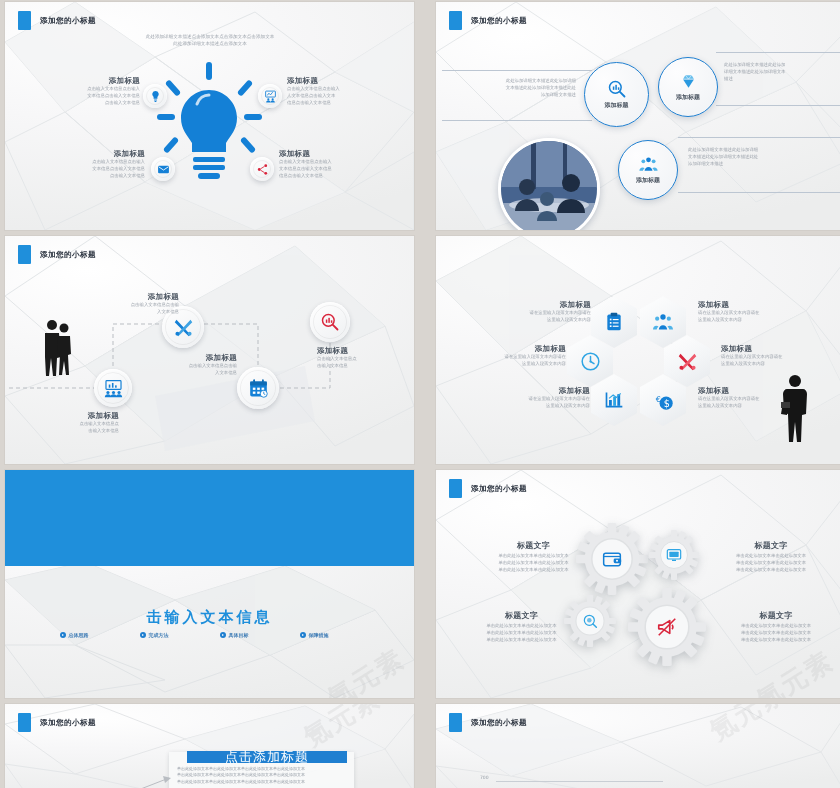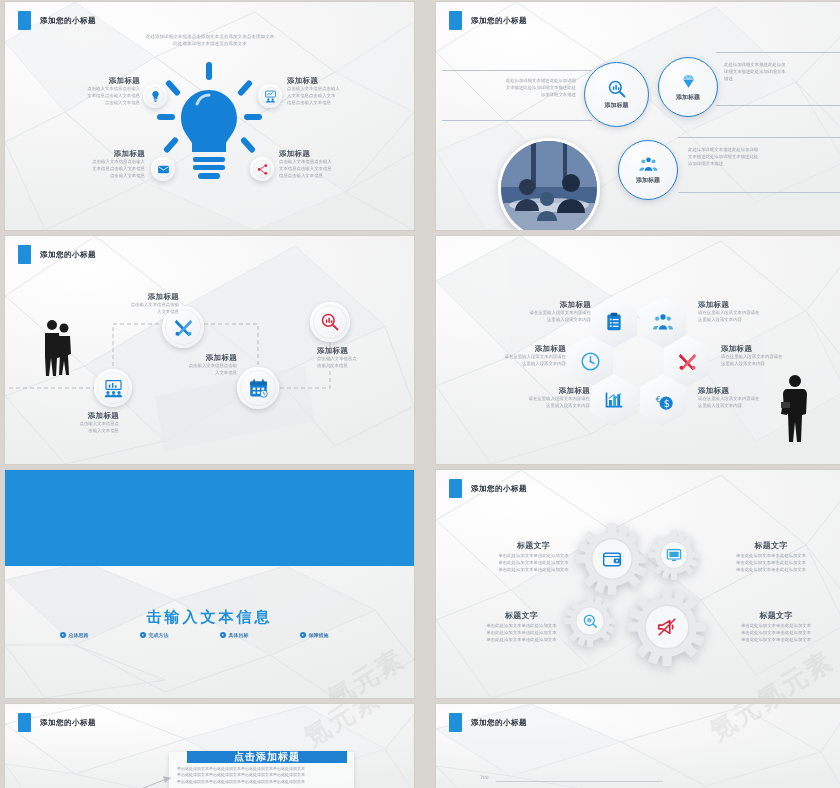--- a/index.html
+++ b/index.html
@@ -77,21 +77,21 @@
   .chlist{position:absolute;left:0;right:0;top:162px;display:flex;
     flex-wrap:wrap;justify-content:center;gap:4px 20px;}
   .chitem{display:flex;align-items:center;gap:3px;width:60px;}
   .chitem .dot{width:6px;height:6px;border-radius:50%;background:#1f7fd0;
     display:flex;align-items:center;justify-content:center;}
   .chitem .dot:after{content:"";border-left:2px solid #fff;border-top:1.5px solid transparent;
     border-bottom:1.5px solid transparent;margin-left:1px;}
   .chitem .t{font-size:5px;color:#3d7bb5;font-weight:bold;white-space:nowrap;}
   
   .s7bar{position:absolute;background:#1f7fd0;display:flex;align-items:center;justify-content:center;}
-  .s7bar span{font-size:10px;color:#fff;font-weight:bold;letter-spacing:1px;}
+  .s7bar span{font-size:13px;color:#fff;font-weight:normal;letter-spacing:1px;}
   .s7card{position:absolute;background:rgba(248,249,250,.9);
     box-shadow:0 1px 4px rgba(60,70,85,.18);}
   .s7txt{position:absolute;font-size:4px;color:#8e96a0;line-height:1.6;}
   
   .axlbl{position:absolute;font-size:4.5px;color:#9aa1aa;}
   .axline{position:absolute;height:1px;background:#c9ced4;}
   
   .wm{position:absolute;font-size:26px;color:rgba(150,150,150,.13);
     transform:rotate(-32deg);font-weight:bold;letter-spacing:2px;pointer-events:none;}
   .silh{position:absolute;pointer-events:none;}

